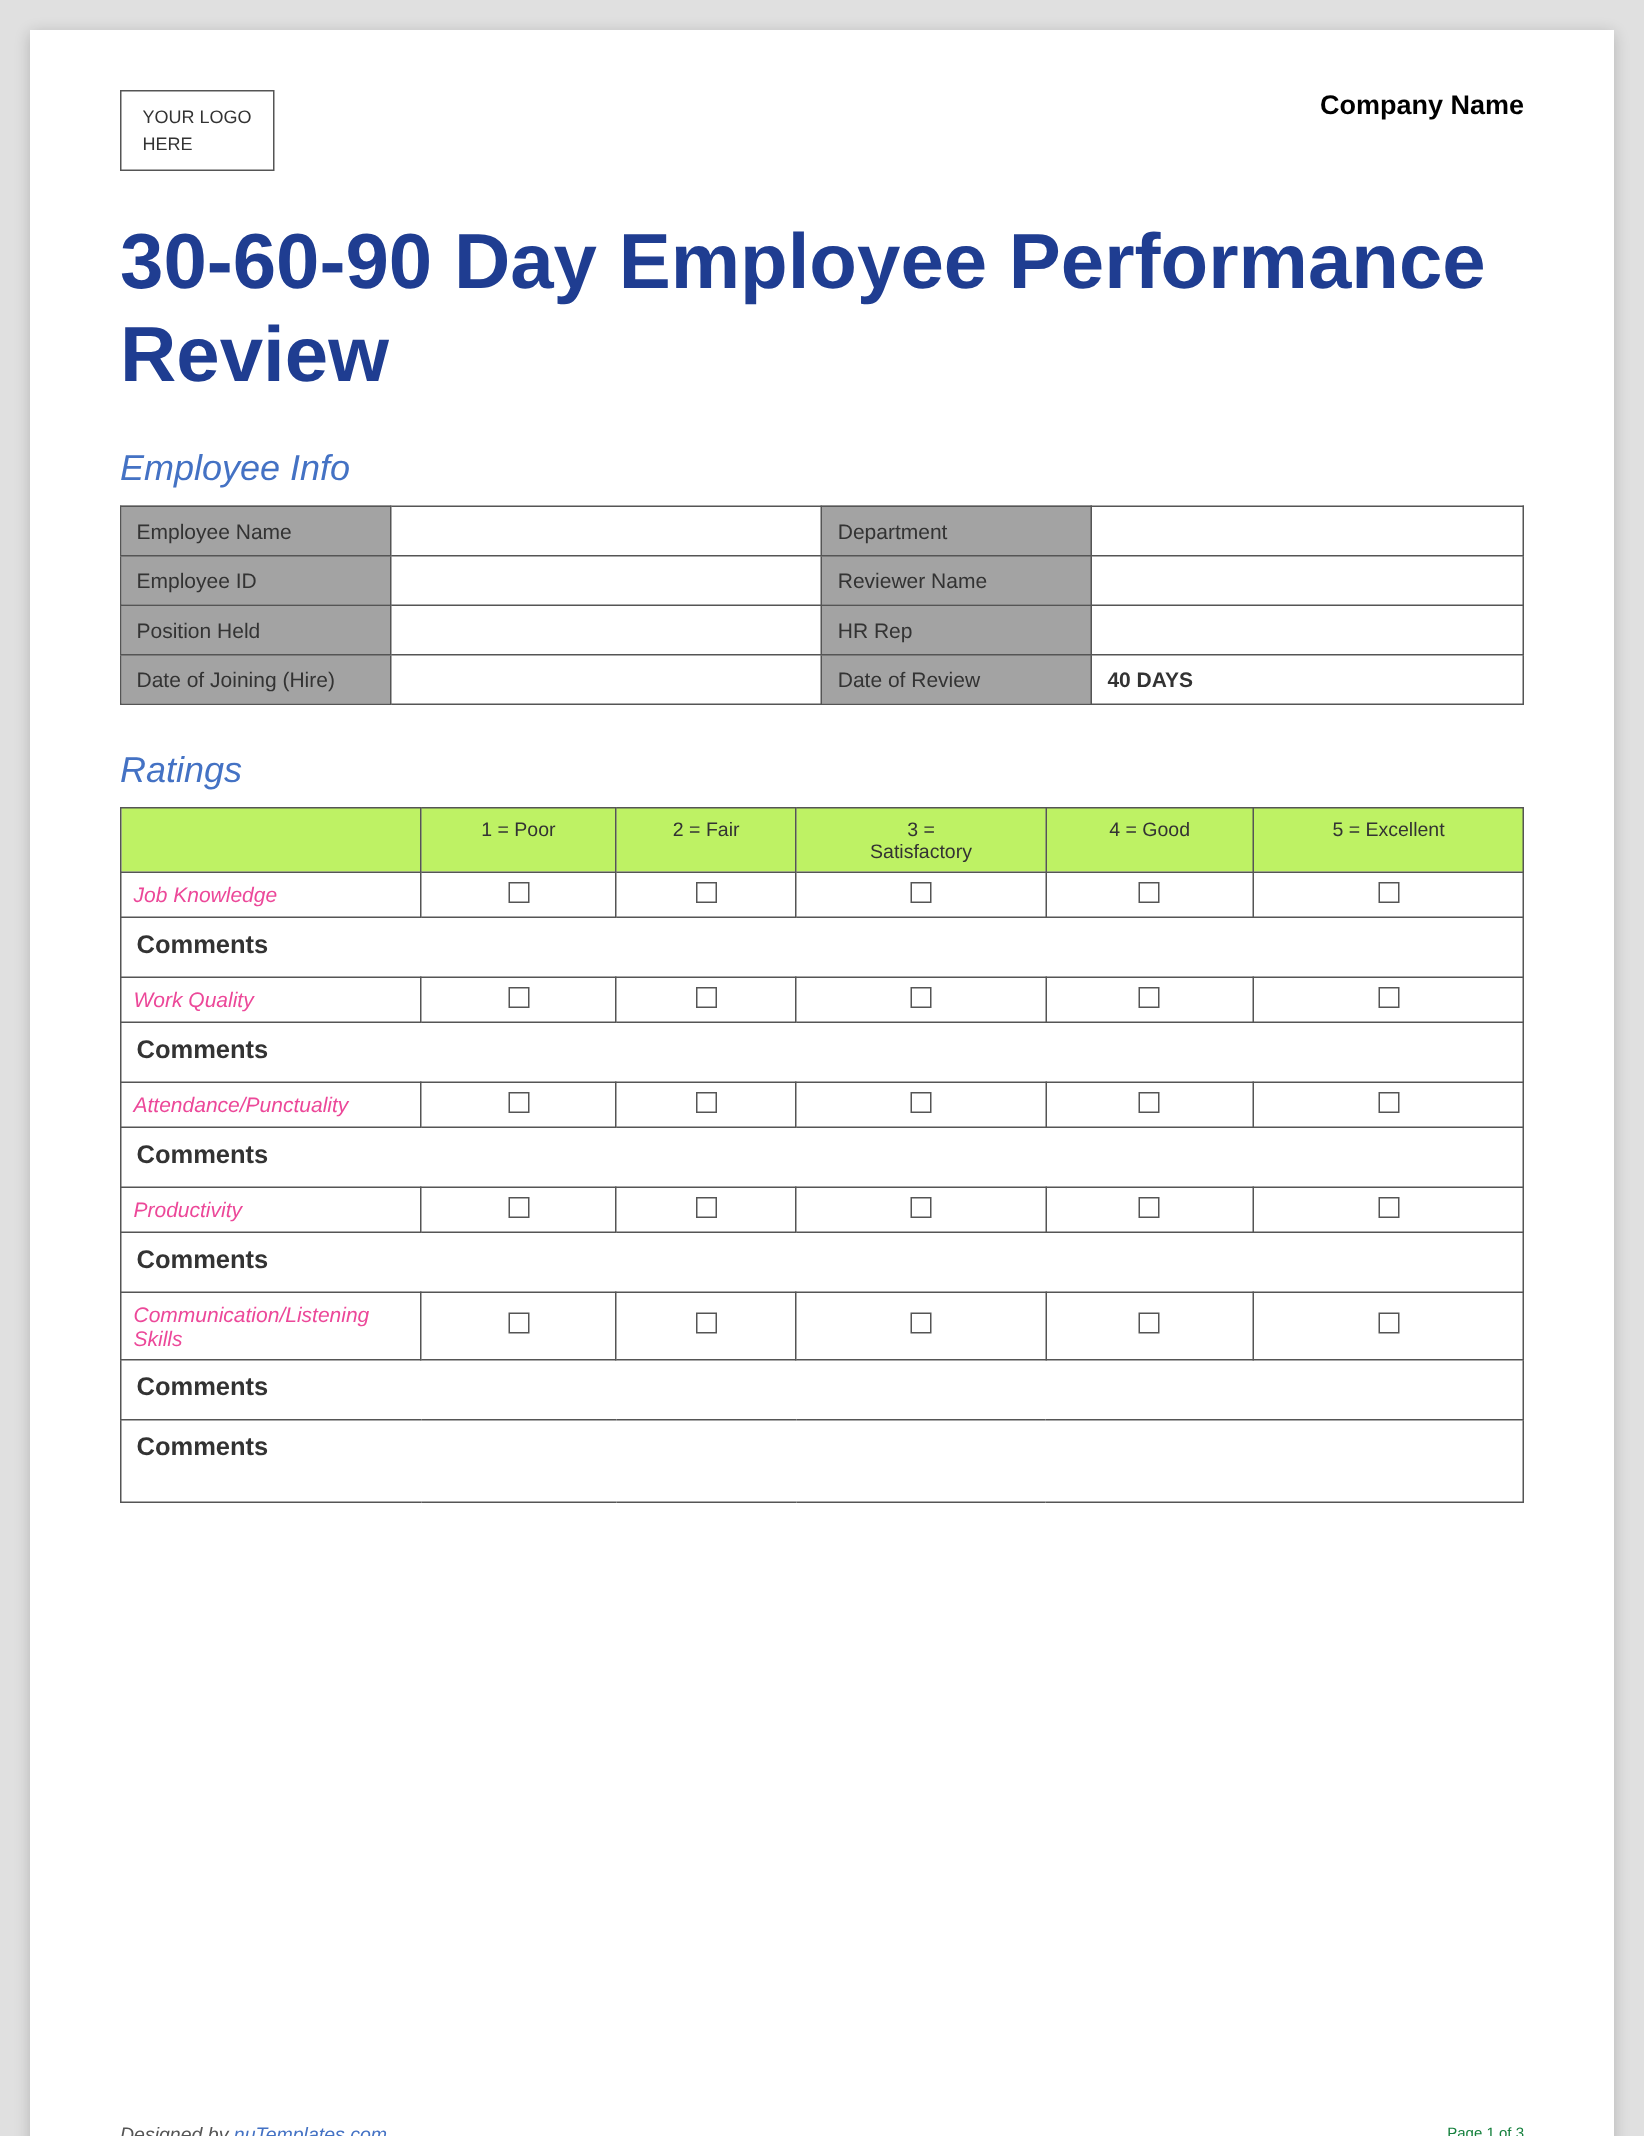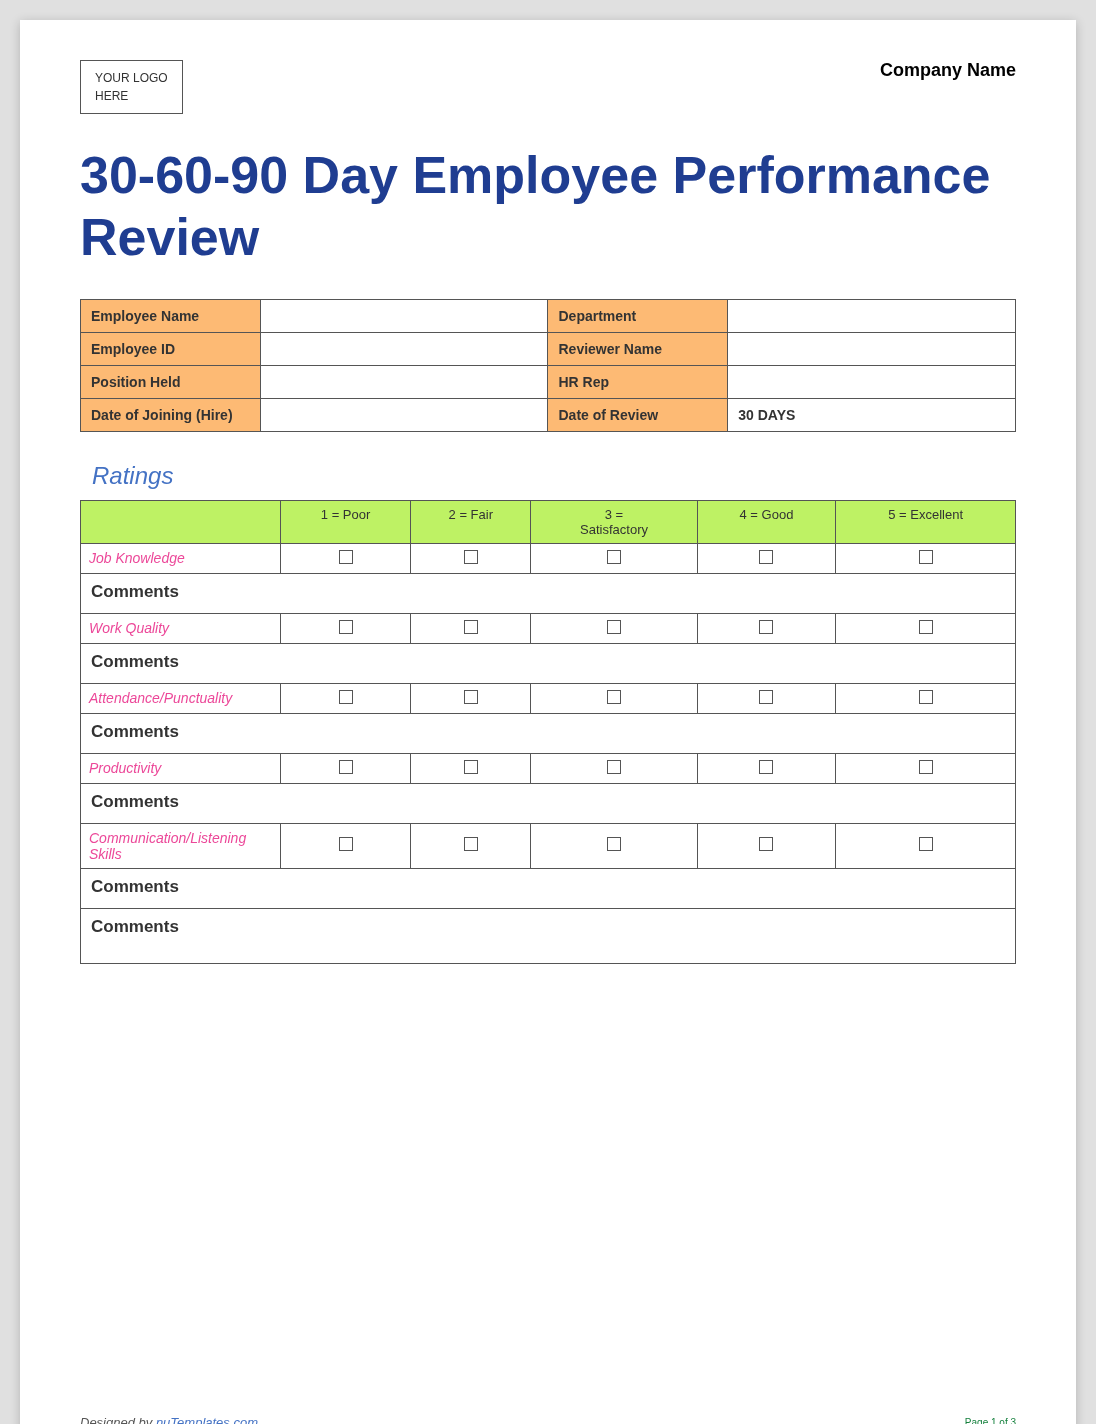--- a/index.html
+++ b/index.html
@@ -72,23 +72,23 @@
     }
 
     .info-table td {
       border: 1px solid #555;
       padding: 8px 10px;
       font-size: 14px;
       color: #333;
     }
 
     .info-table td.label {
-      background: #fdba74;
+      background: #a3a3a3;
       width: 150px;
-      font-weight: bold;
+      font-weight: normal;
     }
 
     .info-table td.value {
       width: 240px;
     }
 
     .info-table td.bold-value {
       font-weight: bold;
     }
 
@@ -169,38 +169,38 @@
       font-size: 10px;
       color: #15803d;
     }
 
     .ratings-section-title {
       font-size: 24px;
       color: #4472c4;
       font-style: italic;
       margin-bottom: 10px;
       margin-top: 10px;
-      margin-left: 12px;
     }
   </style>
 </head>
 <body>
 
 <div class="page">
 
   <div class="header">
     <div class="logo-box">
       <span>YOUR LOGO</span><br>
       <span>HERE</span>
     </div>
     <div class="company-name">Company Name</div>
   </div>
 
   <div class="main-title">30-60-90 Day Employee Performance Review</div>
 
+  <div class="section-title">Employee Info</div>
 
   <table class="info-table">
     <tbody>
         <tr>
       <td class="label">Employee Name</td>
       <td class="value"></td>
       <td class="label">Department</td>
       <td class="value"></td>
     </tr>
     <tr>
@@ -212,21 +212,21 @@
     <tr>
       <td class="label">Position Held</td>
       <td class="value"></td>
       <td class="label">HR Rep</td>
       <td class="value"></td>
     </tr>
     <tr>
       <td class="label">Date of Joining (Hire)</td>
       <td class="value"></td>
       <td class="label">Date of Review</td>
-      <td class="value bold-value"><strong>30 DAYS</strong></td>
+      <td class="value bold-value"><strong>40 DAYS</strong></td>
     </tr>
   </tbody>
     </table>
 
   <div class="ratings-section-title">Ratings</div>
 
   <table class="ratings-table">
 
     <tbody>
         <tr class="header-row">

